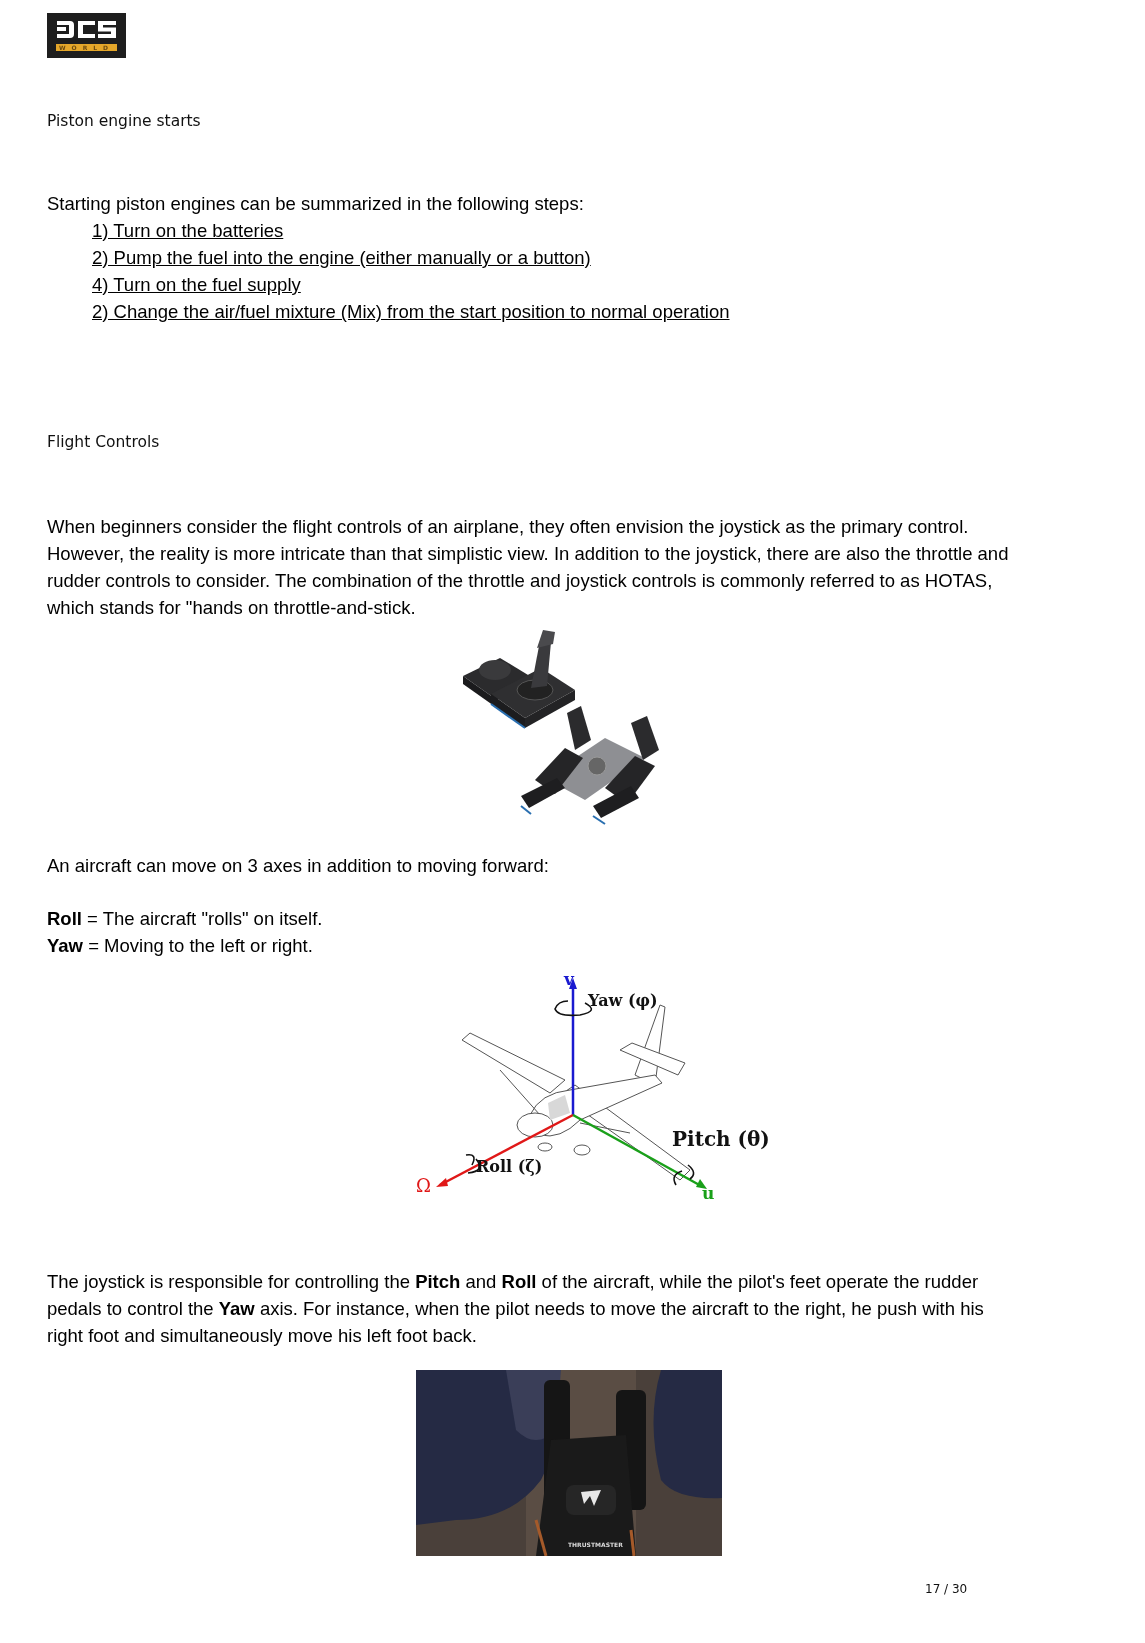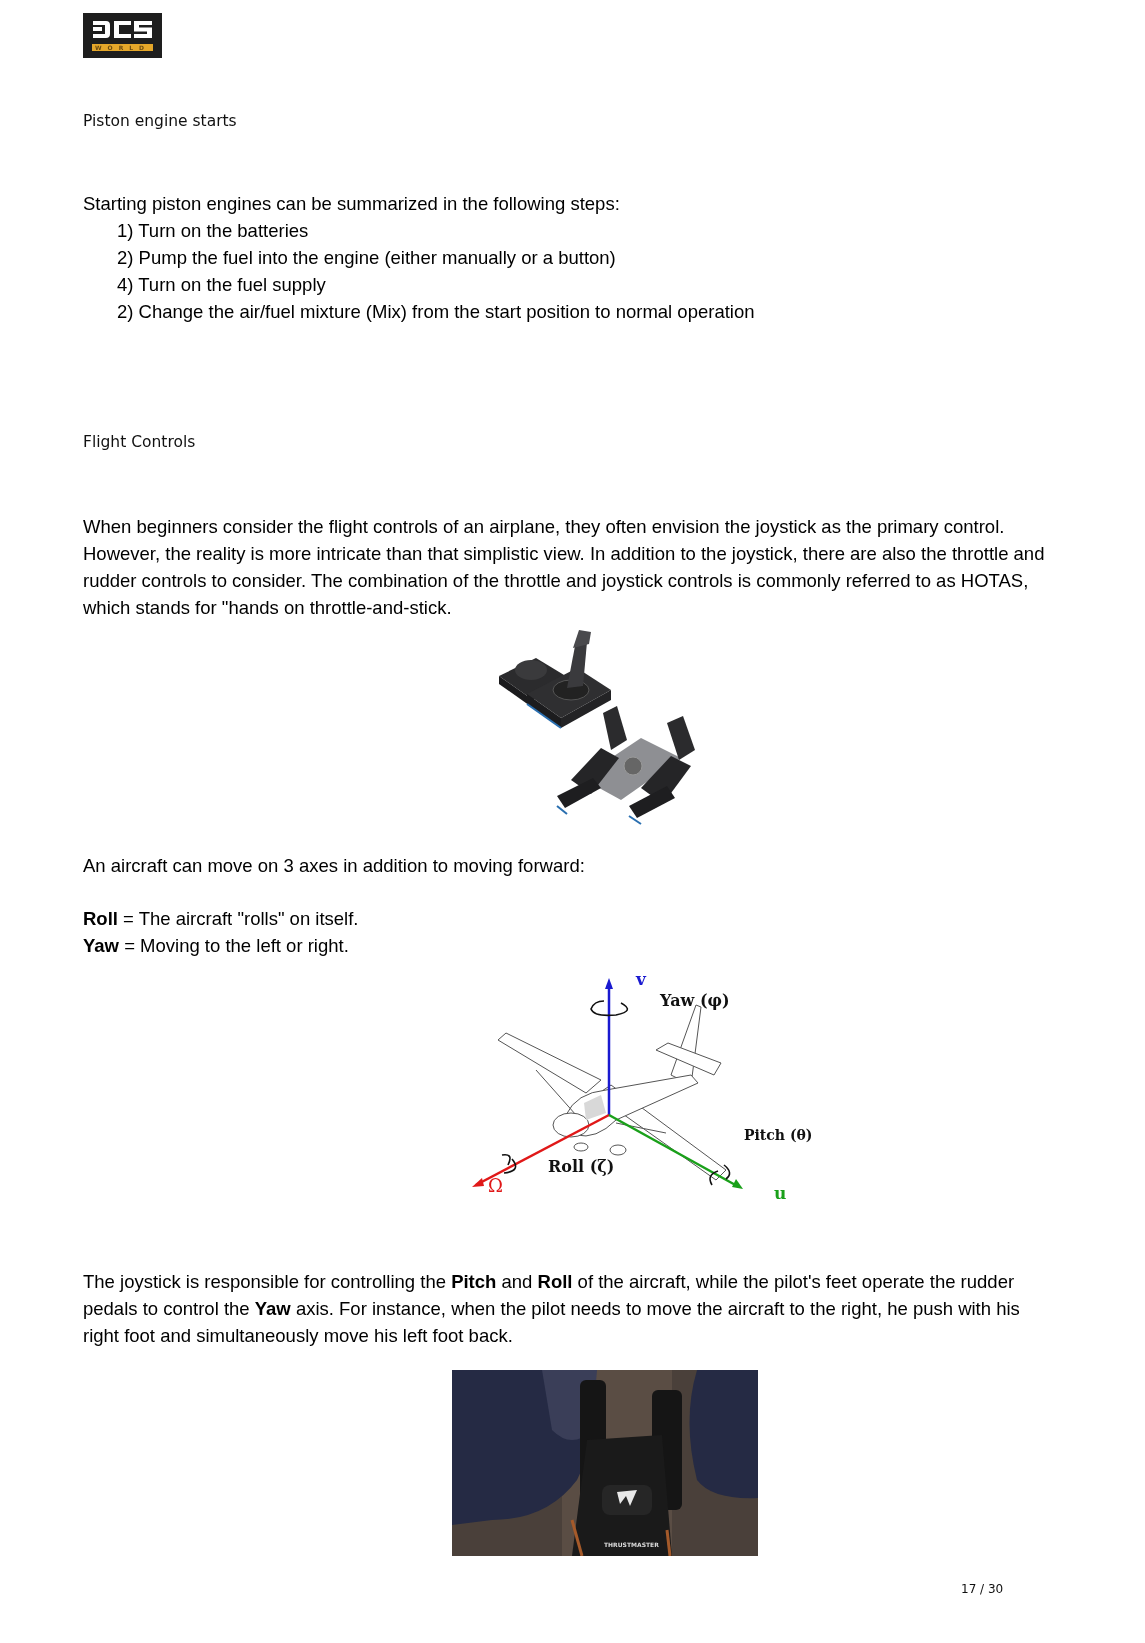--- a/index.html
+++ b/index.html
@@ -1,23 +1,23 @@
 <!DOCTYPE html>
 <html><head>
 <meta charset="utf-8">
 <style>
   html, body { margin:0; padding:0; background:#ffffff; }
   body { width:1145px; height:1643px; position:relative; overflow:hidden; font-family:"Liberation Sans", sans-serif; color:#000; }
-  .abs { position:absolute;margin-left:36px; }
+  .abs { position:absolute; }
   .logo { left:47px; top:13px; width:79px; height:45px; background:#1e1e1e; }
   .logo .dcs { position:absolute; left:8px; top:5px; width:63px; height:25px; }
   .logo .world { position:absolute; left:9px; top:31px; width:61px; height:7px; background:#e5a72a; color:#6b4a10; font-size:6px; line-height:7px; letter-spacing:6px; text-align:center; font-family:"DejaVu Sans", sans-serif; font-weight:bold; }
   .hd { font-family:"DejaVu Sans", sans-serif; font-size:15.5px; color:#111; left:47px; }
   .txt { font-size:18.5px; line-height:27px; left:47px; white-space:nowrap; }
-  .list { left:81px; font-size:18.5px; line-height:27px; white-space:nowrap; }
+  .list { left:92px; font-size:18.5px; line-height:27px; white-space:nowrap;text-decoration:underline; }
   .para { left:47px; width:1060px; font-size:18.5px; line-height:27px; }
   .para p { margin:0; white-space:nowrap; }
   b { font-weight:bold; }
   .pagenum { left:925px; top:1582px; font-family:"DejaVu Sans", sans-serif; font-size:12px; color:#111; }
   .photo { left:416px; top:1370px; width:306px; height:186px; overflow:hidden; background:#2a2622; }
 </style>
 </head>
 <body>
 
 <div class="abs logo">
@@ -118,21 +118,21 @@
     <polygon points="36,212 46,203 48,211" fill="#e01818"></polygon>
     <line x1="173" y1="140" x2="303" y2="212" stroke="#1aa01a" stroke-width="2.5"></line>
     <polygon points="307,214 296,212 300,204" fill="#1aa01a"></polygon>
 
     <path d="M185 28 Q200 36 180 40 Q158 42 155 34 Q158 26 168 26" fill="none" stroke="#111" stroke-width="1.6"></path>
     <path d="M72 190 Q78 178 66 180 M68 198 Q86 196 76 184" fill="none" stroke="#111" stroke-width="1.6"></path>
     <path d="M282 196 Q270 200 276 210 M288 190 Q298 198 290 204" fill="none" stroke="#111" stroke-width="1.6"></path>
   </svg>
   <div class="abs" style="left:164px;top:-6px;font-family:'DejaVu Serif',serif;font-weight:bold;font-size:17px;color:#1a1ad0;">v</div>
   <div class="abs" style="left:188px;top:16px;font-family:'DejaVu Serif',serif;font-weight:bold;font-size:16px;color:#111;white-space:nowrap;">Yaw (φ)</div>
-  <div class="abs" style="left:272px;top:152px;font-family:'DejaVu Serif',serif;font-weight:bold;font-size:14px;color:#111;white-space:nowrap;">Pitch (θ)</div>
+  <div class="abs" style="left:272px;top:152px;font-family:'DejaVu Serif',serif;font-weight:bold;font-size:20px;color:#111;white-space:nowrap;">Pitch (θ)</div>
   <div class="abs" style="left:76px;top:182px;font-family:'DejaVu Serif',serif;font-weight:bold;font-size:16px;color:#111;white-space:nowrap;text-align:right;">Roll (ζ)</div>
   <div class="abs" style="left:16px;top:200px;font-family:'DejaVu Serif',serif;font-size:18px;color:#e01818;">Ω</div>
   <div class="abs" style="left:302px;top:208px;font-family:'DejaVu Serif',serif;font-weight:bold;font-size:17px;color:#1aa01a;">u</div>
 </div>
 
 <div class="abs para" style="top:1268px;">
   <p><span>The joystick is responsible for controlling the </span><b>Pitch</b><span> and </span><b>Roll</b><span> of the aircraft, while the pilot's feet operate the rudder</span></p>
   <p><span>pedals to control the </span><b>Yaw</b><span> axis. For instance, when the pilot needs to move the aircraft to the right, he push with his</span></p>
   <p>right foot and simultaneously move his left foot back.</p>
 </div>

